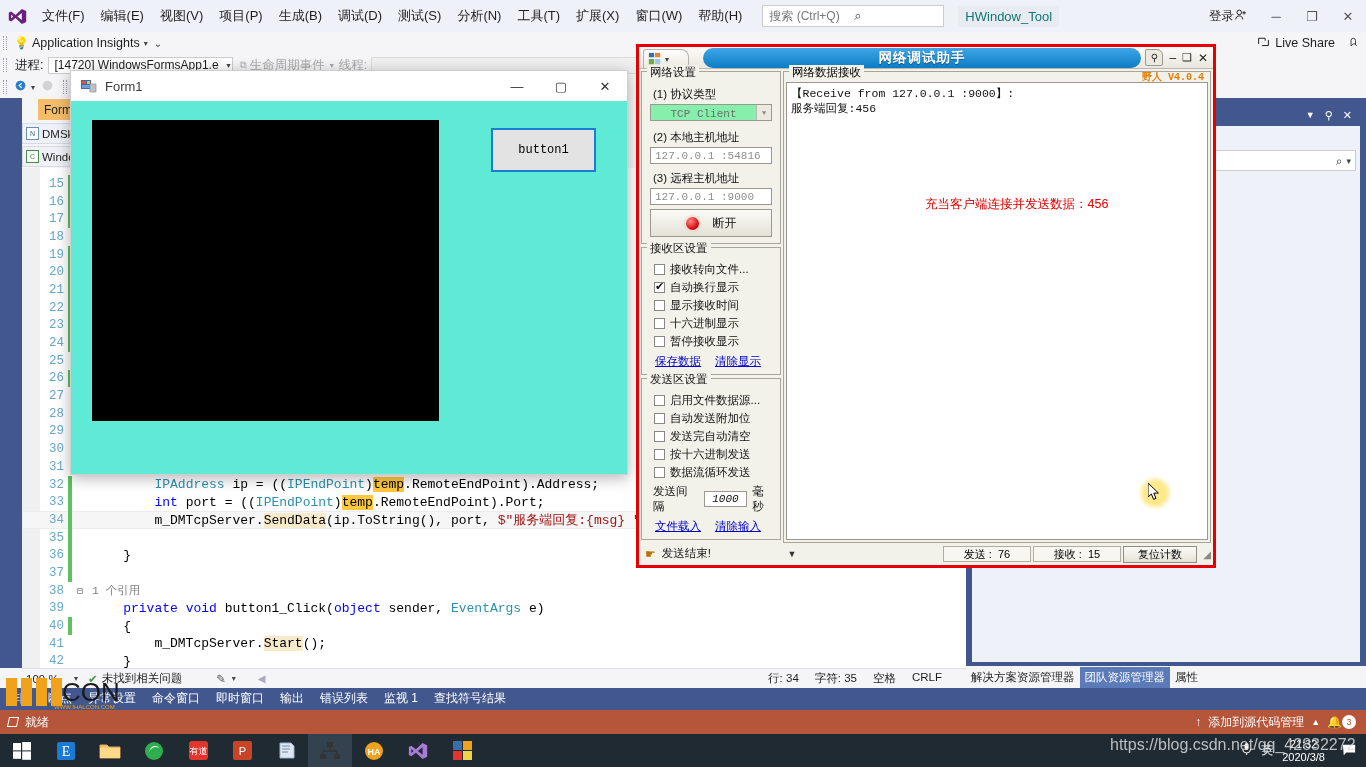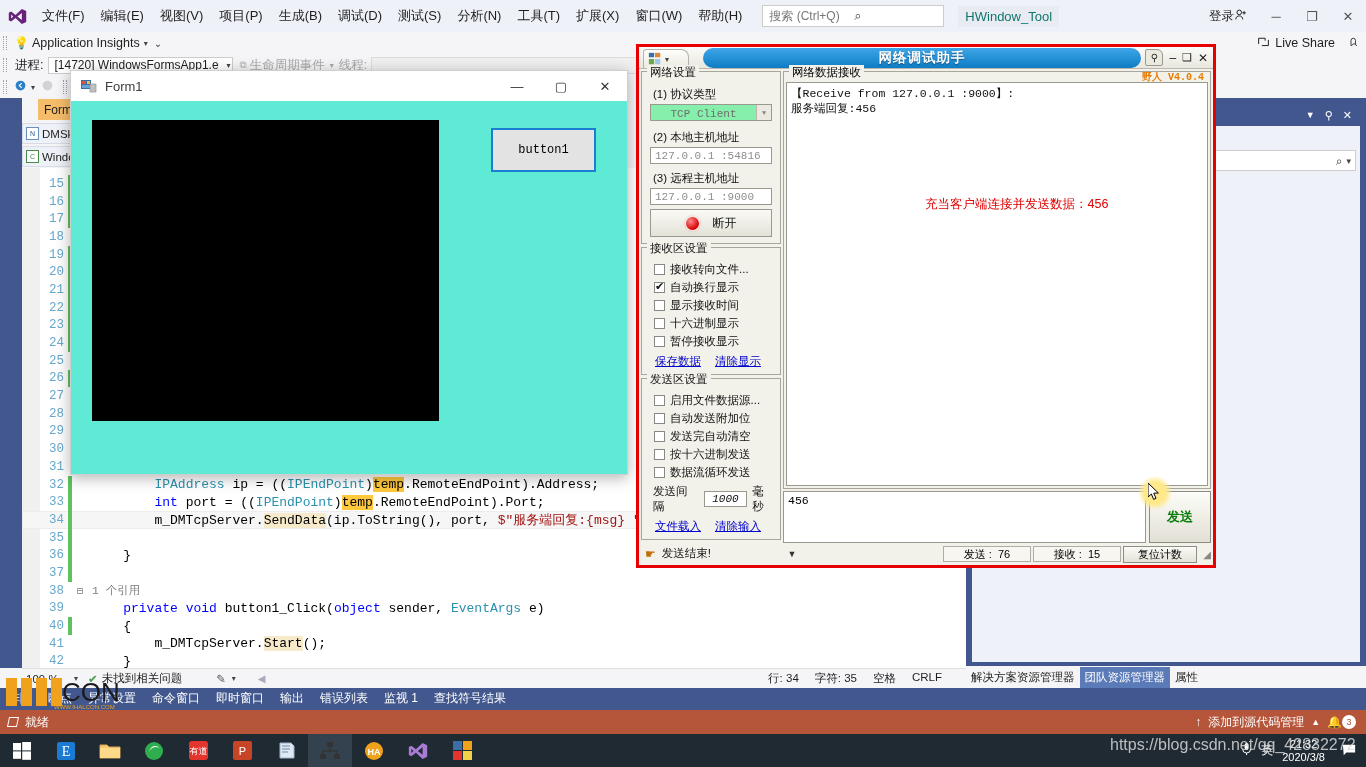--- a/index.html
+++ b/index.html
@@ -690,24 +690,20 @@
       <div class="recv-box">
         <div class="lg">网络数据接收</div>
         <div class="recv-ver">野人 V4.0.4</div>
         <div class="recv-area">
           <div class="recv-l1">【Receive from 127.0.0.1 :9000】:</div>
           <div class="recv-l2">服务端回复:456</div>
           <div class="recv-red">充当客户端连接并发送数据：456</div>
         </div>
       </div>
 
-      <div class="send-row">
-        <div class="send-area">456</div>
-        <div class="send-btn">发送</div>
-      </div>
 
       <div class="na-bottom">
         <span class="na-scrollmark">▼</span>
         <span style="flex:1;"></span>
         <span class="stat-cell" style="width:88px;">
           <span>发送 :</span>
           <span>76</span>
         </span>
         <span class="stat-cell" style="width:88px;">
           <span>接收 :</span>

